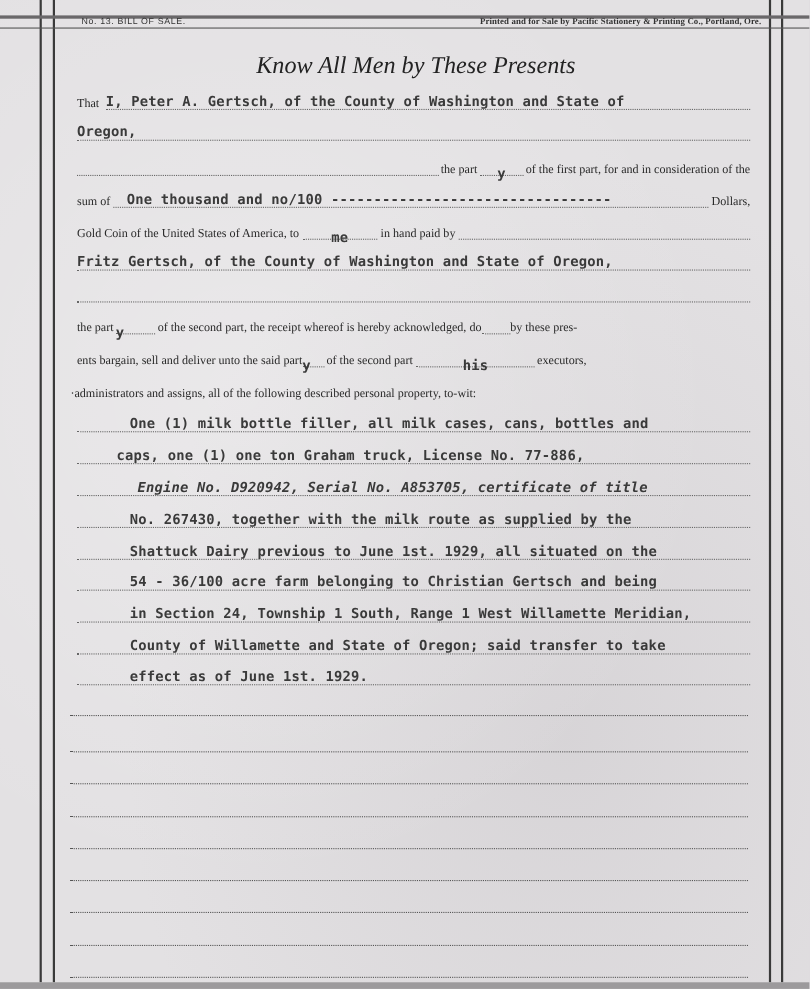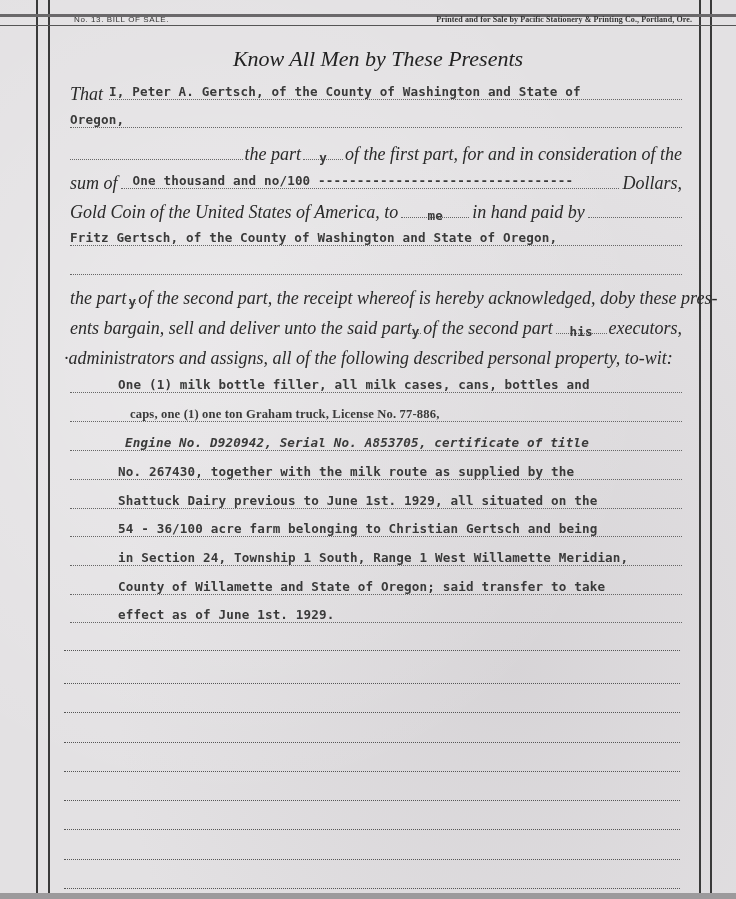--- a/index.html
+++ b/index.html
@@ -25,21 +25,21 @@
   }
   .hdr-right {
     position:absolute; right:44px; top:15px; font-family:"Liberation Serif", serif;
     font-size:8px; font-weight:bold; color:#333; letter-spacing:0.1px;
   }
   .title {
     position:absolute; left:0; width:756px; top:46px; text-align:center;
     font-family:"Liberation Serif", serif; font-style:italic; font-size:22px; color:#222;
   }
   .row { position:absolute; left:70px; width:612px; height:20px; display:flex; align-items:flex-end; white-space:nowrap; }
-  .it { font-family:"Liberation Serif", serif; font-style:italic; font-size:18px; color:#2a2a2a; line-height:16px; }
+  .it { font-family:"Liberation Serif", serif; font-size:11px; color:#2a2a2a; line-height:16px; }
   .tw { font-family:"DejaVu Sans Mono", monospace; font-weight:bold; font-size:12.6px; color:#3a3a3a; line-height:16px; letter-spacing:0.15px; }
   .fill { flex:1; border-bottom:1px dotted #666; height:14px; margin-bottom:2px; position:relative; }
   .fill .tw { position:absolute; bottom:-1px; }
   .blank { position:absolute; height:0; border-bottom:1px dotted #555; }
   .gap { display:inline-block; border-bottom:1px dotted #666; height:12px; margin-bottom:2px; position:relative; text-align:center; }
 </style>
 </head>
 <body>
 
 <div class="paper">
@@ -131,21 +131,21 @@
     <span class="it">·administrators and assigns, all of the following described personal property, to-wit:</span>
   </div>
 
   <div class="row" style="top:375px;">
     <span class="fill">
         <span class="tw" style="left:48px;">One (1) milk bottle filler, all milk cases, cans, bottles and</span>
       </span>
   </div>
   <div class="row" style="top:404px;">
     <span class="fill">
-        <span class="tw" style="left:60px;font-family:Liberation Serif, serif;">caps, one (1) one ton Graham truck, License No. 77-886,</span>
+        <span class="tw" style="left:36px;">caps, one (1) one ton Graham truck, License No. 77-886,</span>
       </span>
   </div>
   <div class="row" style="top:433px;">
     <span class="fill">
         <span class="tw" style="left:55px;font-style:italic;">Engine No. D920942, Serial No. A853705, certificate of title</span>
       </span>
   </div>
   <div class="row" style="top:462px;">
     <span class="fill">
         <span class="tw" style="left:48px;">No. 267430, together with the milk route as supplied by the</span>

